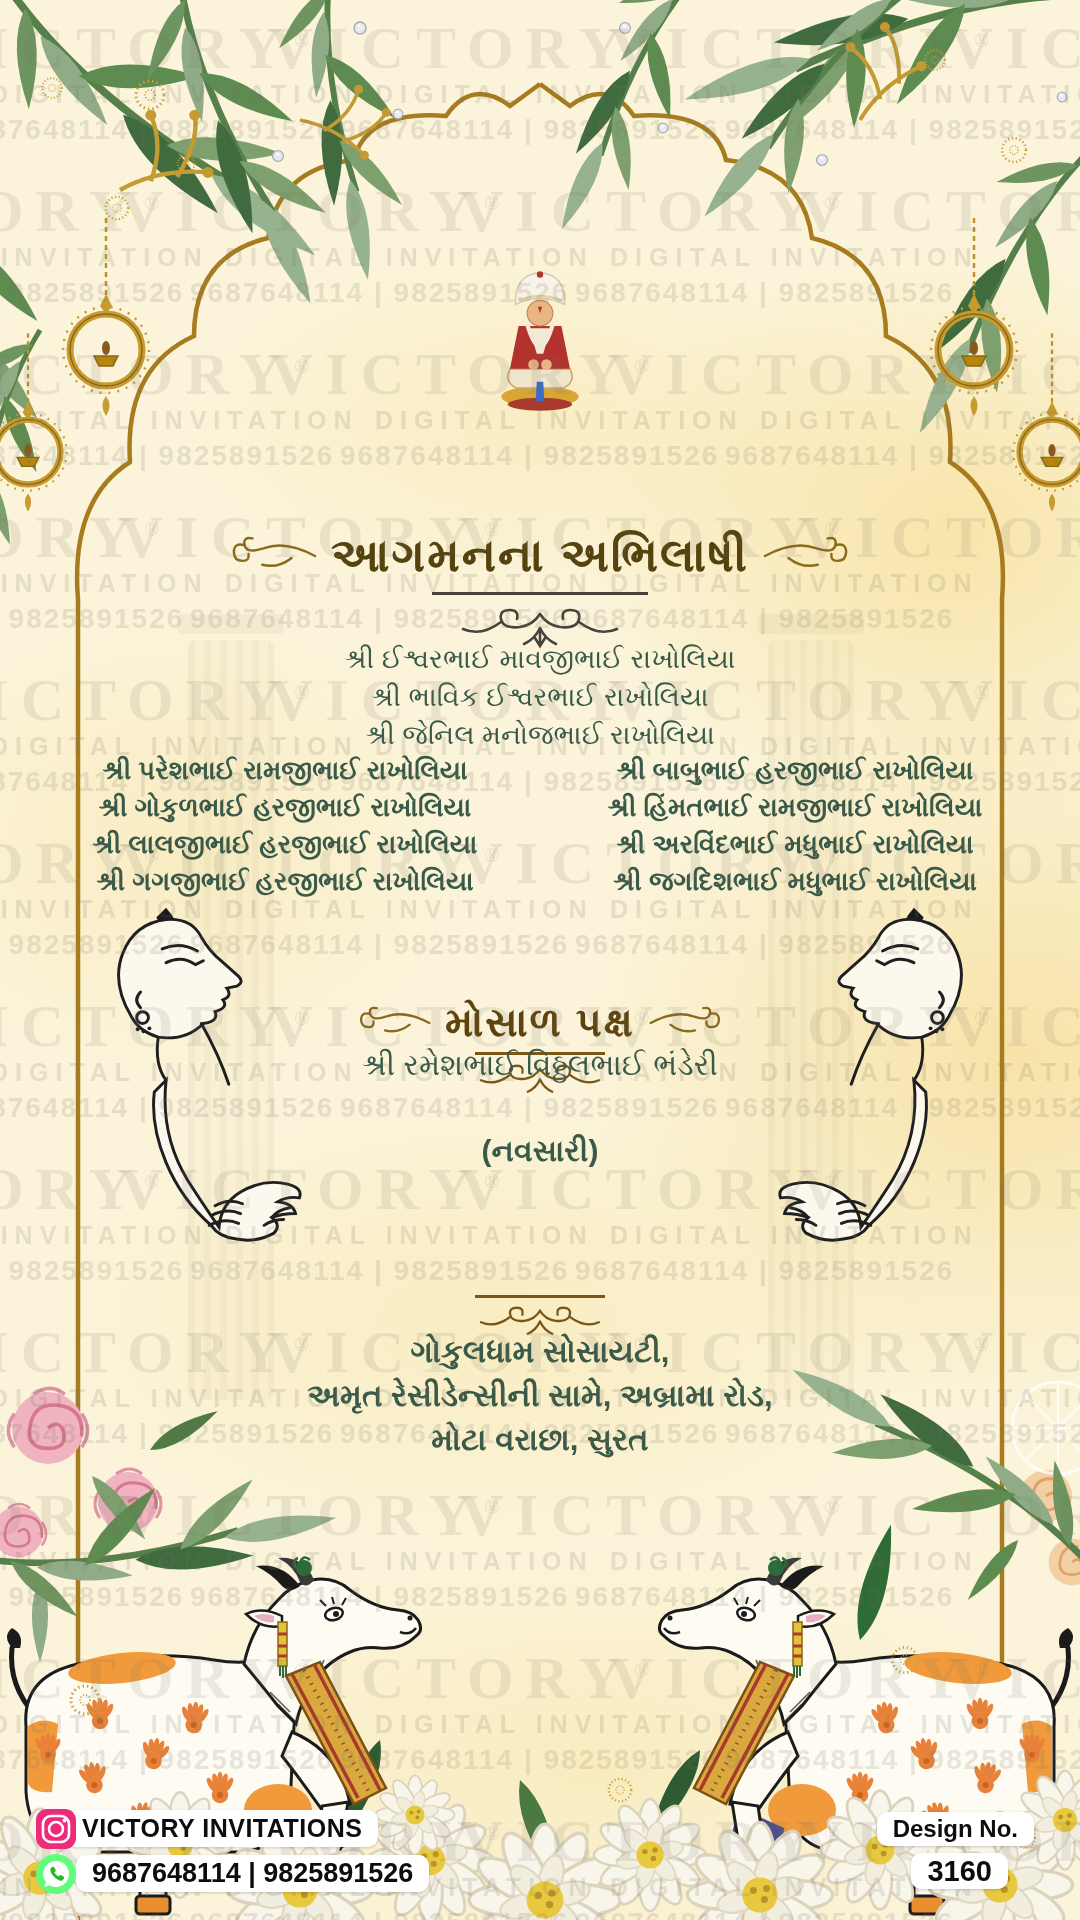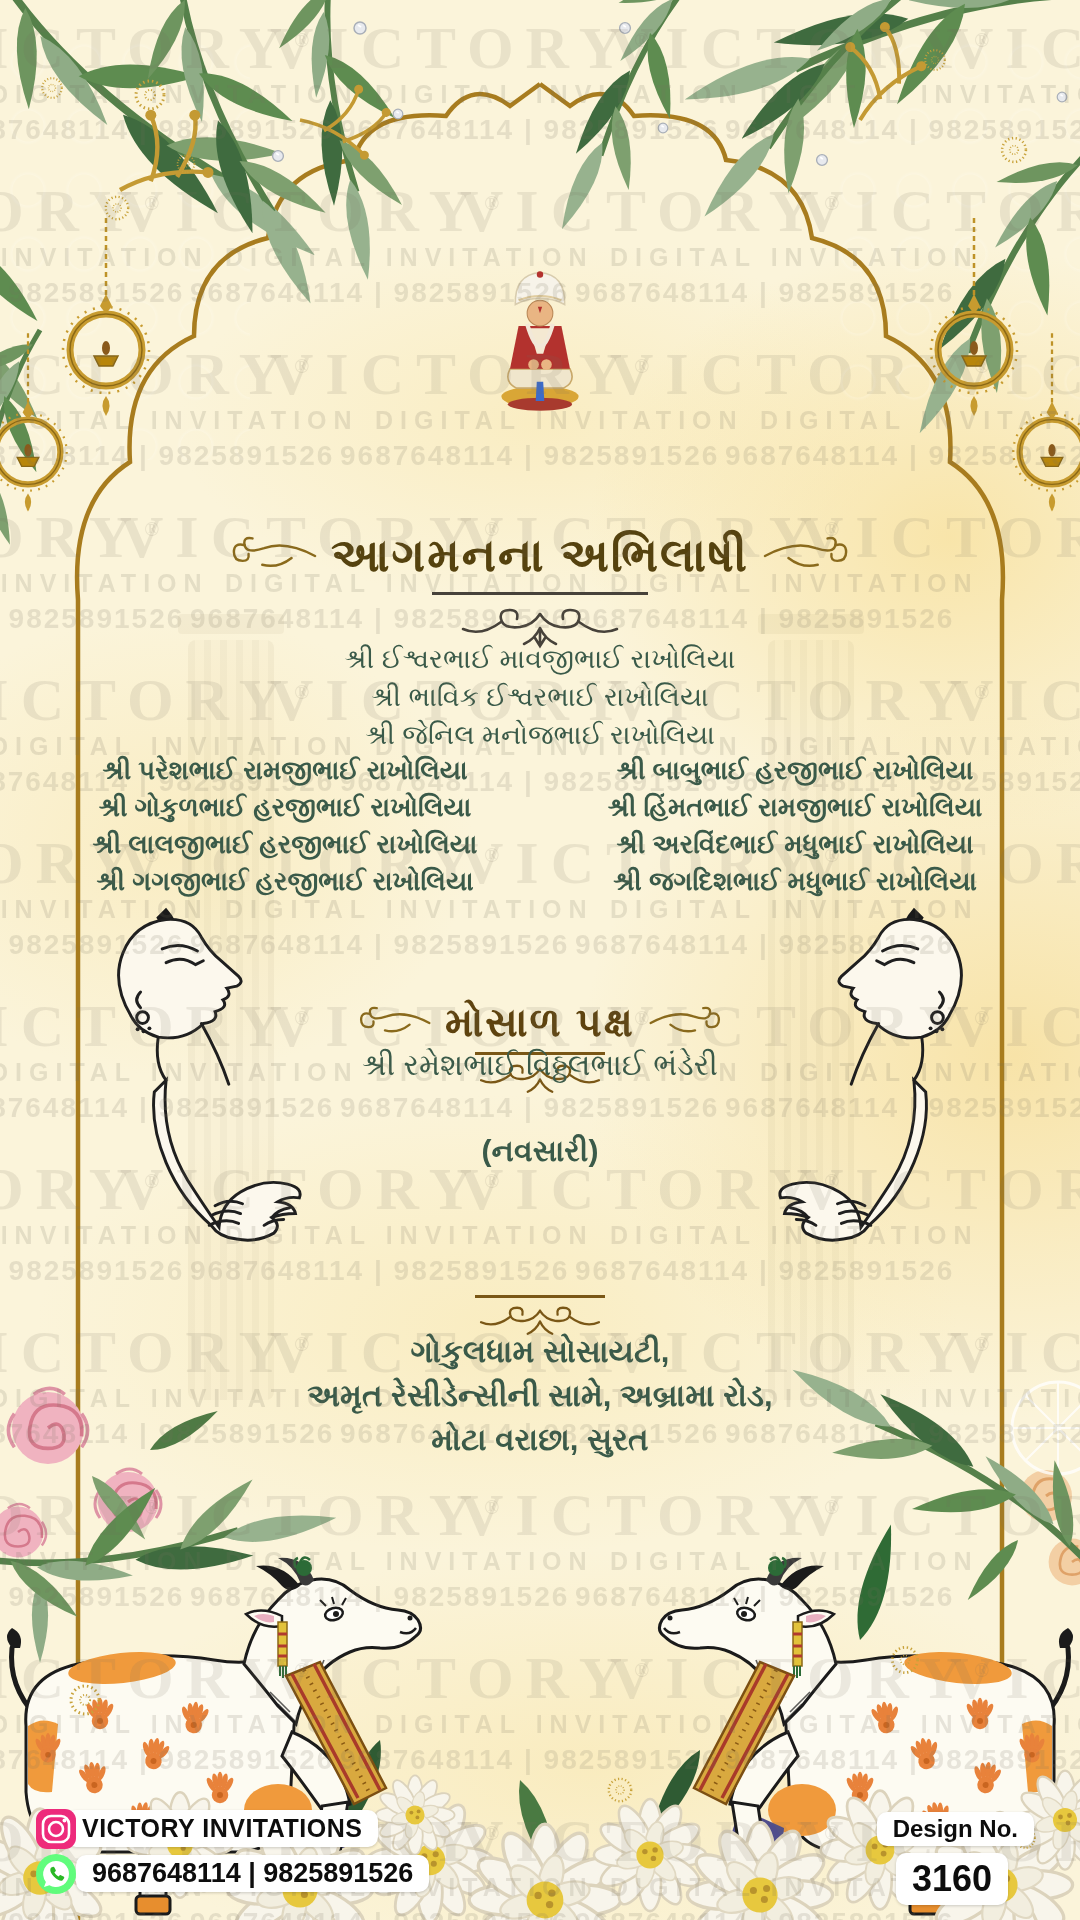--- a/index.html
+++ b/index.html
@@ -48,21 +48,21 @@
   .gcell{flex:1;text-align:center;font-size:26px;font-weight:bold;color:#3A5A49;line-height:37px;white-space:nowrap;}
   .mosal-name{top:1048px;font-size:30px;font-weight:normal;color:#3A5A49;}
   .mosal-city{top:1134px;font-size:30px;font-weight:bold;color:#3A5A49;}
   .addr{top:1330px;font-size:31px;font-weight:bold;color:#3A5A49;line-height:44px;}
   
   .pill{position:absolute;z-index:60;background:#fff;border-radius:10px;display:flex;align-items:center;
     font-weight:bold;color:#0D0D0D;padding:0 16px;box-shadow:0 1px 3px rgba(0,0,0,.18);}
   #pill-brand{left:66px;top:1810px;height:37px;font-size:25px;letter-spacing:.5px;}
   #pill-phones{left:76px;top:1855px;height:37px;font-size:27px;}
   #pill-design{right:46px;top:1812px;height:34px;font-size:24px;}
-  #pill-designno{right:72px;top:1853px;height:52px;font-size:36px;}
+  #pill-designno{right:72px;top:1853px;height:36px;font-size:29px;}
   .ficon{position:absolute;z-index:61;width:42px;height:42px;}
   #ig-icon{left:35px;top:1808px;} #wa-icon{left:35px;top:1853px;}
   svg{display:block;}
 </style>
 </head>
 <body>
 
 <div class="card">
 
   <div class="lattice" style="left:0;top:30px;"></div>

